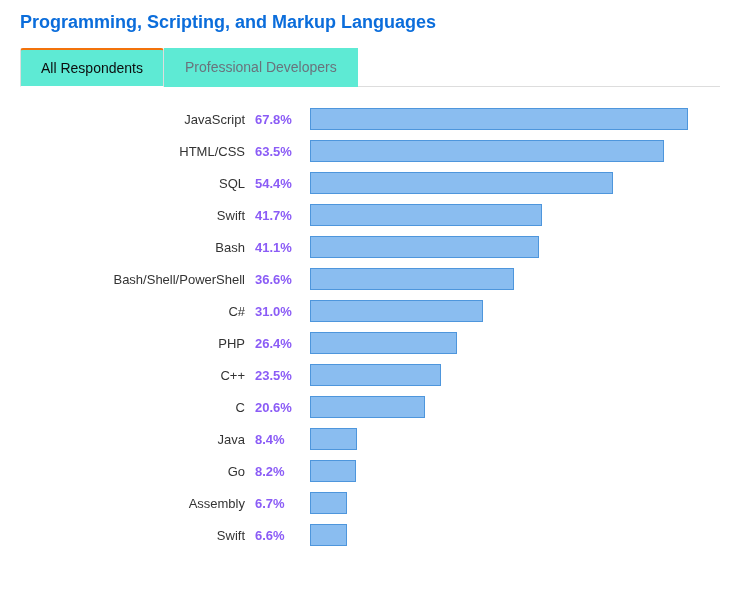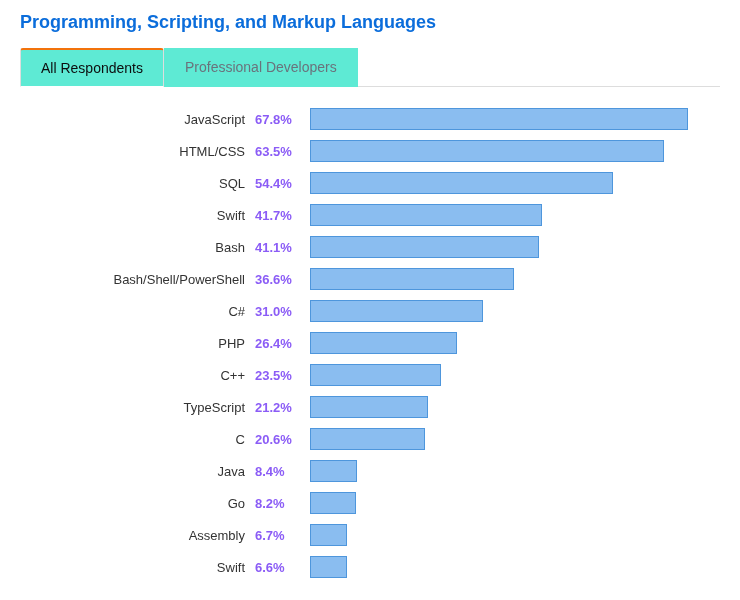--- a/index.html
+++ b/index.html
@@ -142,27 +142,20 @@
       </div>
     </div>
     <div class="row">
       <div class="label">C++</div>
       <div class="value">23.5%</div>
       <div class="bar-track">
         <div class="bar" style="width: 33.5714%;"></div>
       </div>
     </div>
     <div class="row">
-      <div class="label">TypeScript</div>
-      <div class="value">21.2%</div>
-      <div class="bar-track">
-        <div class="bar" style="width: 30.2857%;"></div>
-      </div>
-    </div>
-    <div class="row">
       <div class="label">C</div>
       <div class="value">20.6%</div>
       <div class="bar-track">
         <div class="bar" style="width: 29.4286%;"></div>
       </div>
     </div>
     <div class="row">
       <div class="label">Java</div>
       <div class="value">8.4%</div>
       <div class="bar-track">

